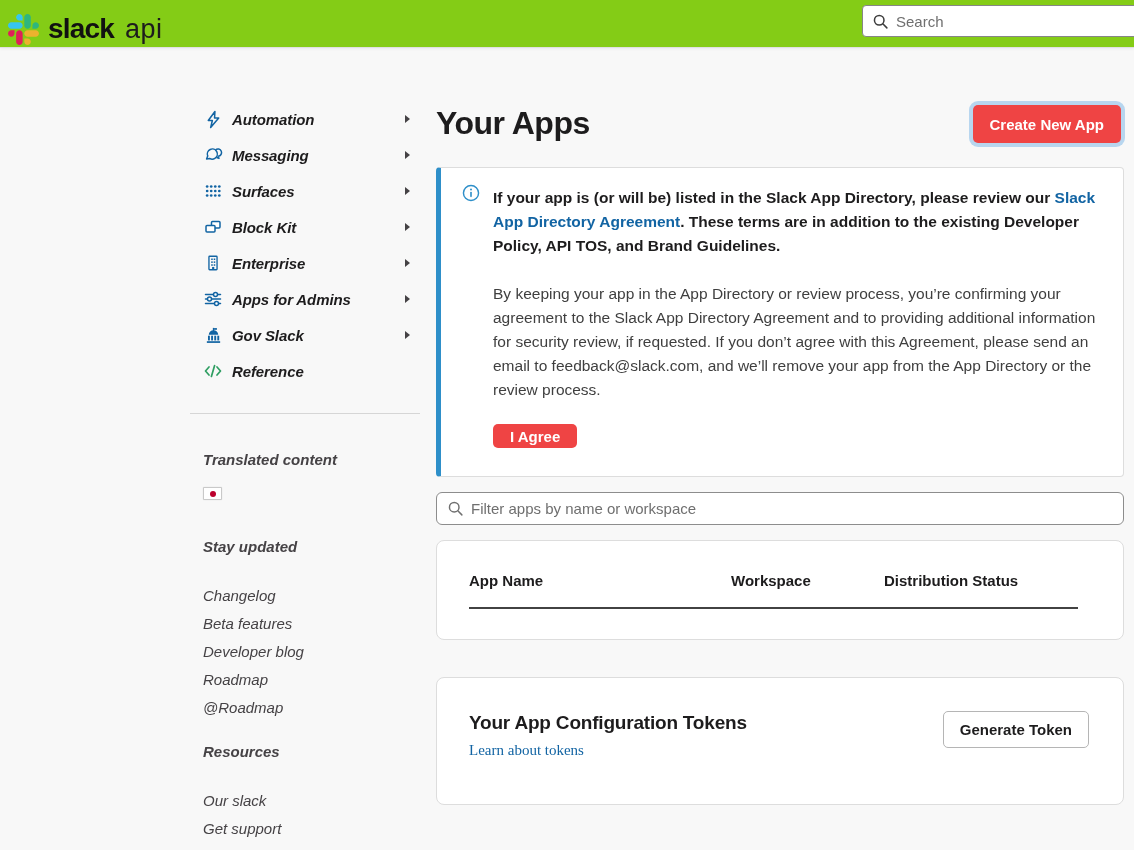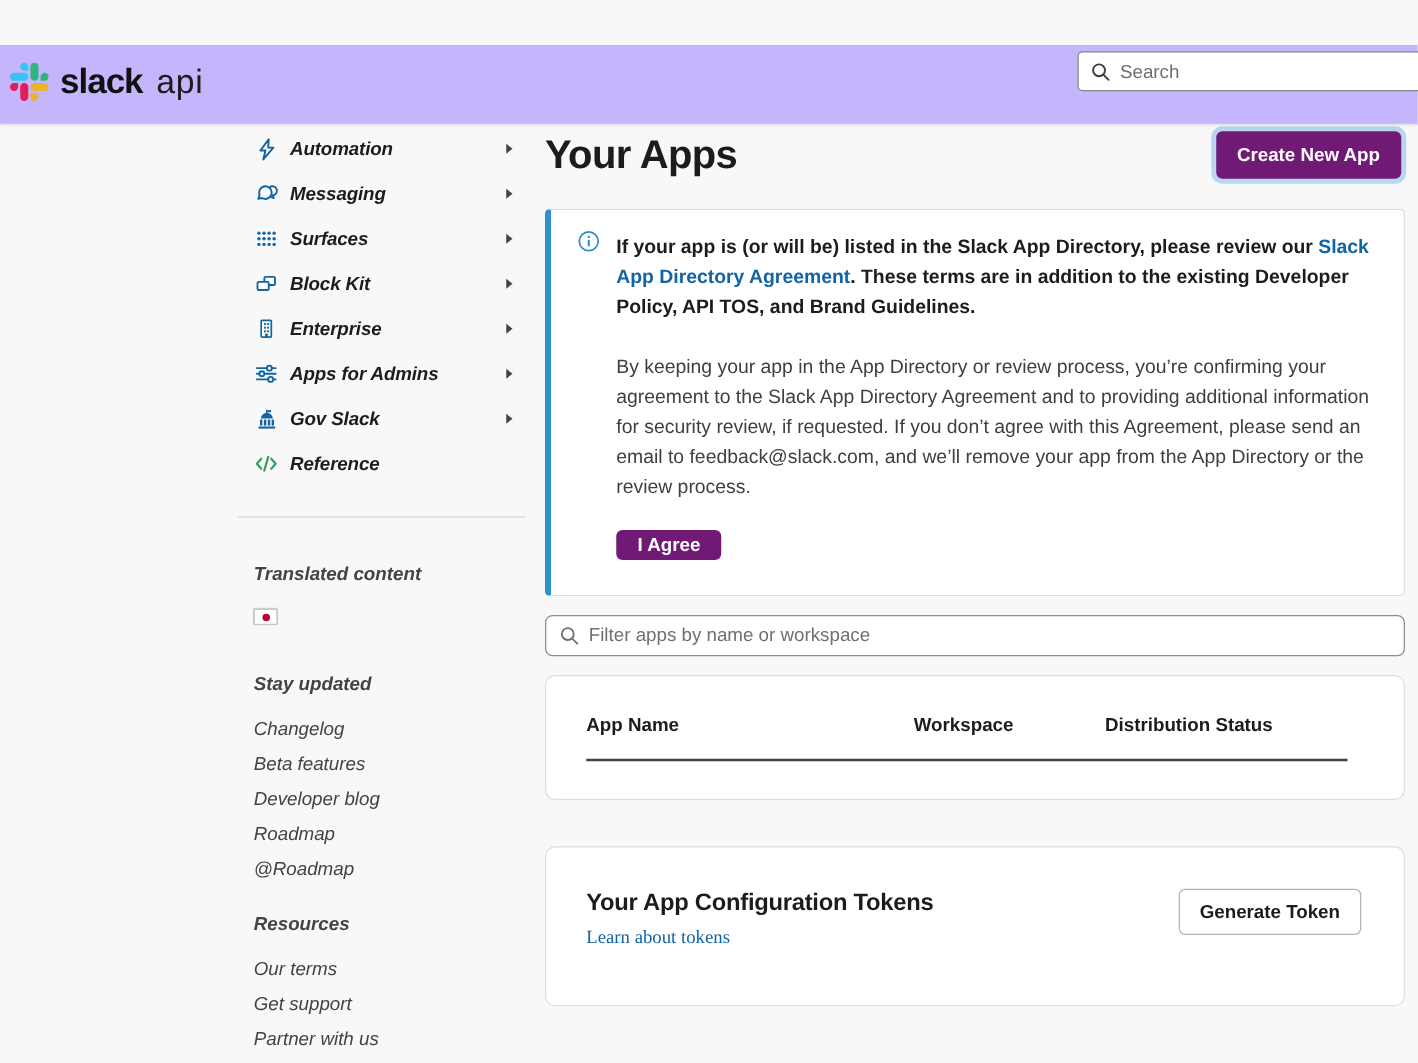--- a/index.html
+++ b/index.html
@@ -1,21 +1,21 @@
 <!DOCTYPE html>
 <html><head>
 <meta charset="utf-8">
 <style>
   * { margin:0; padding:0; box-sizing:border-box; }
   html,body { width:1134px; height:850px; overflow:hidden; background:#f8f8f8;
     font-family:"Liberation Sans", sans-serif; color:#1d1c1d; }
 
   
-  .header { position:absolute; top:0; left:0; width:1134px; height:64px; background:#c4b5fd;
-    border-bottom:1px solid #e0e0e0; box-shadow:0 1px 3px rgba(0,0,0,.06); z-index:10;margin-top:36px; }
+  .header { position:absolute; top:0; left:0; width:1134px; height:48px; background:#84cc16;
+    border-bottom:1px solid #e0e0e0; box-shadow:0 1px 3px rgba(0,0,0,.06); z-index:10; }
   .logo { position:absolute; left:8px; top:13px; display:flex; align-items:center; gap:9px; }
   .logo-word { font-size:28px; font-weight:800; letter-spacing:-0.8px; color:#111; }
   .logo-suffix { font-size:27px; font-weight:300; letter-spacing:0.5px; color:#1d1c1d; margin-left:2px; }
   .search-box { position:absolute; left:862px; top:5px; width:292px; height:32px; background:#fff;
     border:1px solid #868686; border-radius:4px; display:flex; align-items:center; padding:0 9px; gap:7px; }
   .search-box input { border:none; outline:none; font-size:15px; color:#1d1c1d; width:220px;
     font-family:"Liberation Sans", sans-serif; }
   .search-box input::placeholder { color:#6f6f6f; }
 
   
@@ -28,30 +28,30 @@
   .caret { width:0; height:0; border-left:5px solid #454245; border-top:4px solid transparent;
     border-bottom:4px solid transparent; }
   .side-divider { border:none; border-top:1px solid #d6d6d6; margin:24px 0 0 0; }
   .side-h { font-size:15px; font-weight:700; color:#454245; padding-left:13px; }
   .h-translated { margin-top:37px; }
   .flag { display:inline-block; margin:19px 0 0 13px; width:19px; height:13px; background:#fff;
     border:1px solid #c9c9c9; border-radius:1px; position:relative; box-shadow:0 0 1px rgba(0,0,0,.2); }
   .flag::after { content:""; position:absolute; left:5.5px; top:2.5px; width:6px; height:6px;
     border-radius:50%; background:#bc002d; }
   .h-stay { margin-top:34px; }
-  .side-links { list-style:none; margin-top:13px; }
+  .side-links { list-style:none; margin-top:26px; }
   .side-links li { height:28px; display:flex; align-items:center; padding-left:13px; }
   .side-links a { font-size:15px; color:#454245; text-decoration:none; cursor:pointer; }
   .h-resources { margin-top:22px; }
 
   
   .main { position:absolute; left:436px; top:100px; width:688px; }
   .page-head { position:relative; height:46px; }
   .page-title { font-size:32px; font-weight:800; letter-spacing:-0.5px; color:#1d1c1d; line-height:46px; }
-  .btn-green { background:#701a75; color:#fff; font-size:15px; font-weight:700; border:none;
+  .btn-green { background:#ef4444; color:#fff; font-size:15px; font-weight:700; border:none;
     border-radius:5px; cursor:pointer; font-family:"Liberation Sans", sans-serif; }
   .create-btn { position:absolute; right:3px; top:5px; height:38px; padding:0 17px;
     box-shadow:0 0 0 4px #b8d6ef; }
   .notice { margin-top:21px; background:#fff; border:1px solid #ddd; border-left:5px solid #2e8fc9;
     border-radius:4px; padding:18px 26px 14px 52px; position:relative; }
   .notice .info { position:absolute; left:21px; top:16px; }
   .notice p { font-size:15.5px; line-height:24px; max-width:618px; }
   .notice .p1 { font-weight:700; color:#1d1c1d; }
   .notice .p1 a { color:#1264a3; text-decoration:none; cursor:pointer; }
   .notice .p2 { margin-top:24px; font-weight:400; color:#3f3f3f; }
@@ -254,21 +254,21 @@
         <a>Roadmap</a>
       </li>
     <li>
         <a>@Roadmap</a>
       </li>
   </ul>
 
   <div class="side-h h-resources">Resources</div>
   <ul class="side-links">
     <li>
-        <a>Our terms</a>
+        <a>Our slack</a>
       </li>
     <li>
         <a>Get support</a>
       </li>
     <li>
         <a>Partner with us</a>
       </li>
   </ul>
 </div>
 

